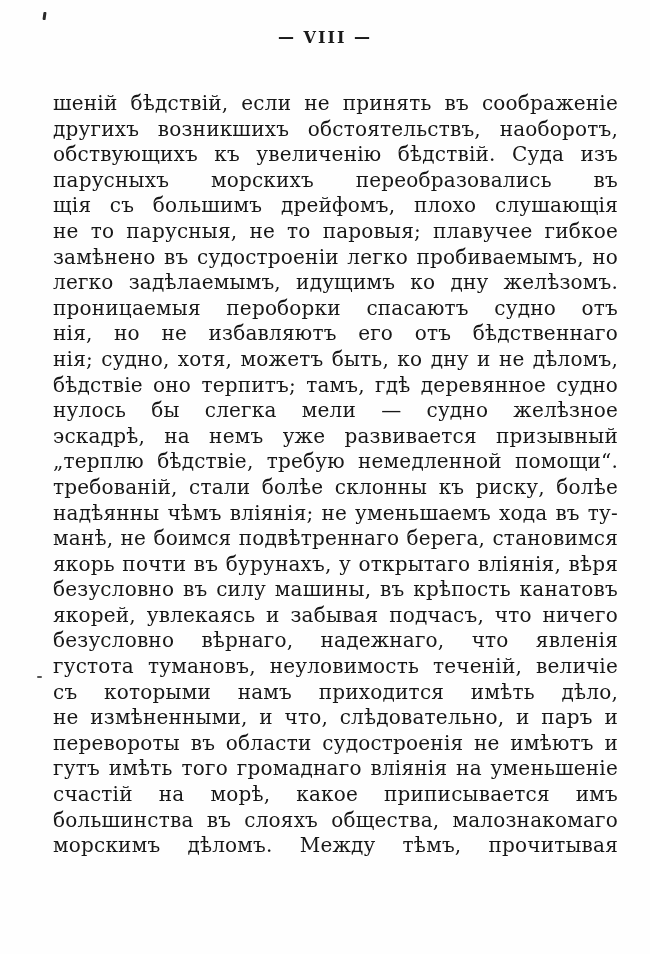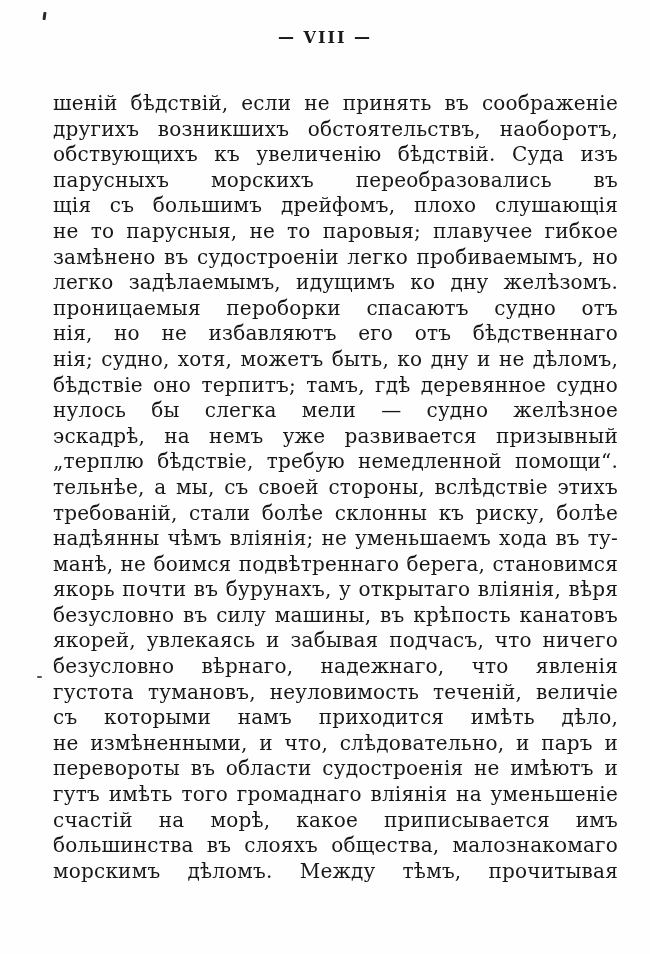--- a/index.html
+++ b/index.html
@@ -84,21 +84,20 @@
       <div class="line">не то парусныя, не то паровыя; плавучее гибкое дерево</div>
       <div class="line">замѣнено въ судостроеніи легко пробиваемымъ, но не-</div>
       <div class="line">легко задѣлаемымъ, идущимъ ко дну желѣзомъ. Не-</div>
       <div class="line">проницаемыя пероборки спасаютъ судно отъ затопле-</div>
       <div class="line">нія, но не избавляютъ его отъ бѣдственнаго положе-</div>
       <div class="line">нія; судно, хотя, можетъ быть, ко дну и не дѣломъ, но</div>
       <div class="line">бѣдствіе оно терпитъ; тамъ, гдѣ деревянное судно кос-</div>
       <div class="line">нулось бы слегка мели — судно желѣзное получаетъ</div>
       <div class="line">эскадрѣ, на немъ уже развивается призывный сигналъ:</div>
       <div class="line">„терплю бѣдствіе, требую немедленной помощи“. Тре-</div>
-      <div class="line">тельнѣе, а мы, съ своей стороны, вслѣдствіе этихъ</div>
       <div class="line">требованій, стали болѣе склонны къ риску, болѣе само-</div>
       <div class="line">надѣянны чѣмъ вліянія; не уменьшаемъ хода въ ту-</div>
       <div class="line">манѣ, не боимся подвѣтреннаго берега, становимся на</div>
       <div class="line">якорь почти въ бурунахъ, у открытаго вліянія, вѣря</div>
       <div class="line">безусловно въ силу машины, въ крѣпость канатовъ и</div>
       <div class="line">якорей, увлекаясь и забывая подчасъ, что ничего нѣтъ</div>
       <div class="line">безусловно вѣрнаго, надежнаго, что явленія природы,</div>
       <div class="line">густота тумановъ, неуловимость теченій, величіе стихій,</div>
       <div class="line">съ которыми намъ приходится имѣть дѣло, остались</div>
       <div class="line">не измѣненными, и что, слѣдовательно, и паръ и всѣ</div>

